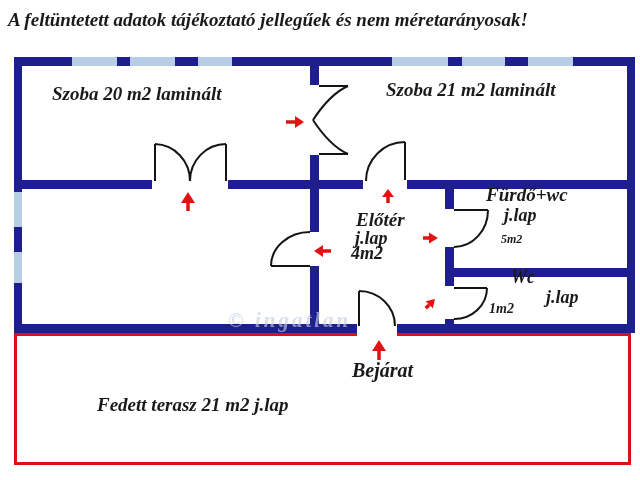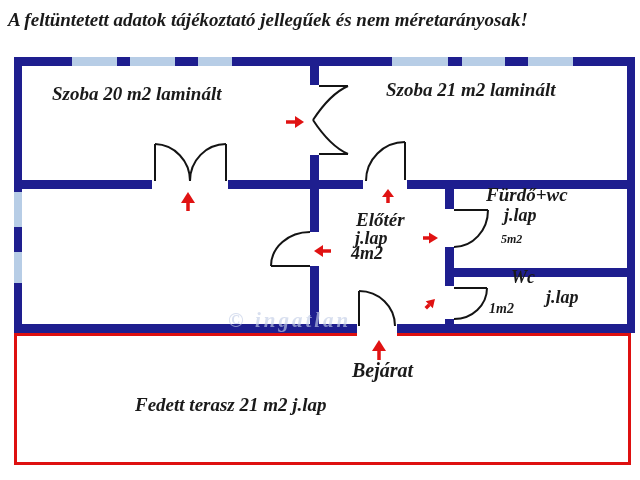--- a/index.html
+++ b/index.html
@@ -135,16 +135,16 @@
 
   <div class="lbl" style="left:486px;top:185px;font-size:19px;">Fürdő+wc</div>
   <div class="lbl" style="left:504px;top:206px;font-size:18px;">j.lap</div>
   <div class="lbl" style="left:501px;top:233px;font-size:12px;">5m2</div>
 
   <div class="lbl" style="left:511px;top:268px;font-size:18px;">Wc</div>
   <div class="lbl" style="left:546px;top:288px;font-size:18px;">j.lap</div>
   <div class="lbl" style="left:477px;top:302px;font-size:14px;margin-left:12px;">1m2</div>
 
   <div class="lbl" style="left:352px;top:360px;font-size:20px;">Bejárat</div>
-  <div class="lbl" style="left:97px;top:395px;font-size:19px;margin-left:38px;">Fedett terasz 21 m2 j.lap</div>
+  <div class="lbl" style="left:97px;top:395px;font-size:19px;">Fedett terasz 21 m2 j.lap</div>
 
   <div id="watermark">© ingatlan</div>
 </div>
 
 </body></html>

